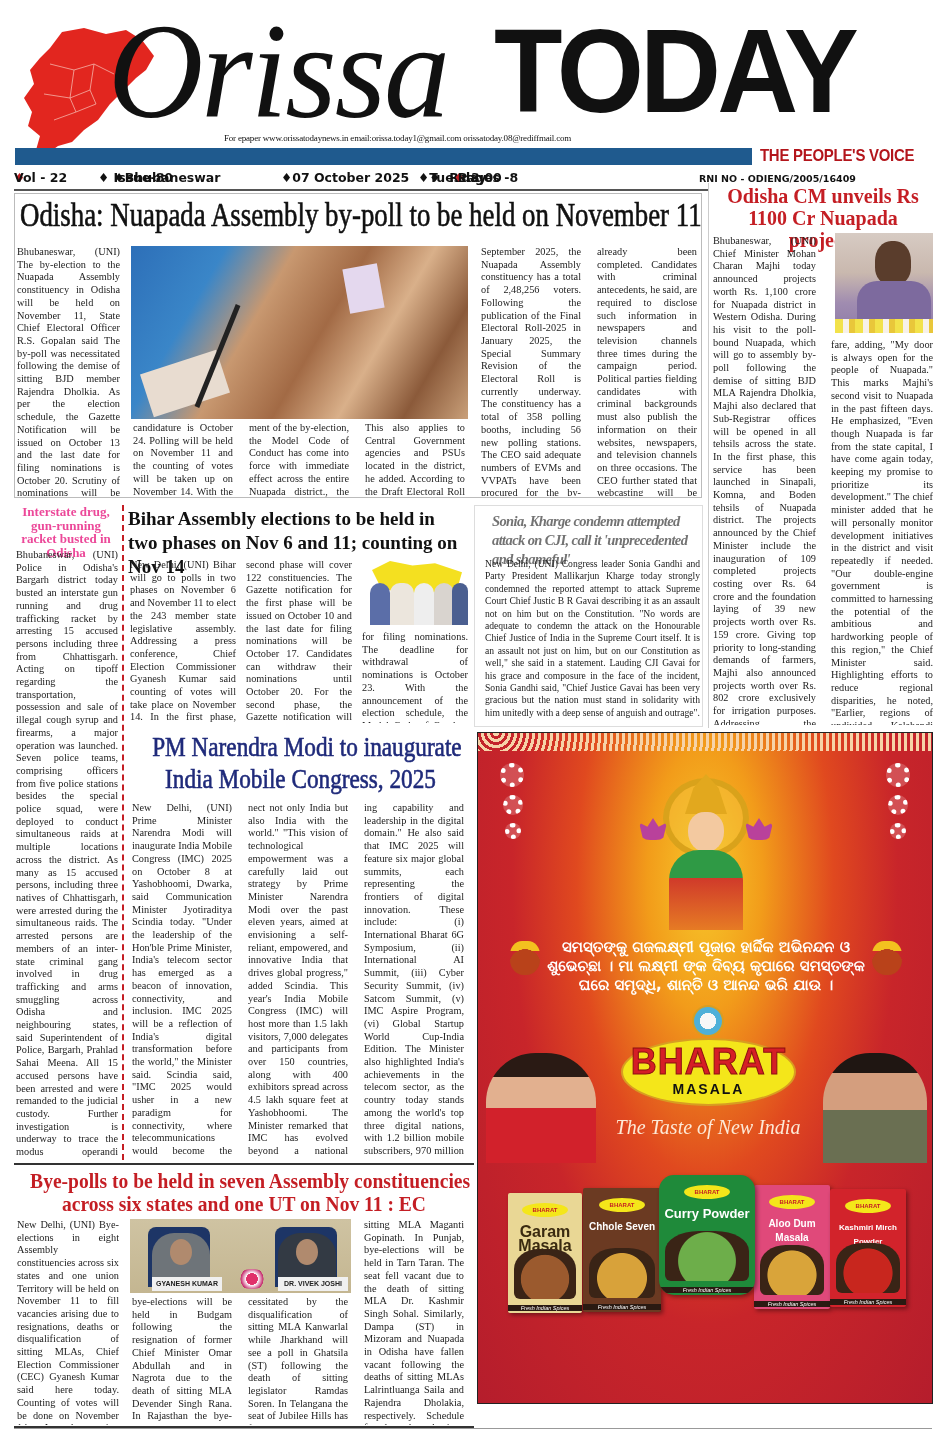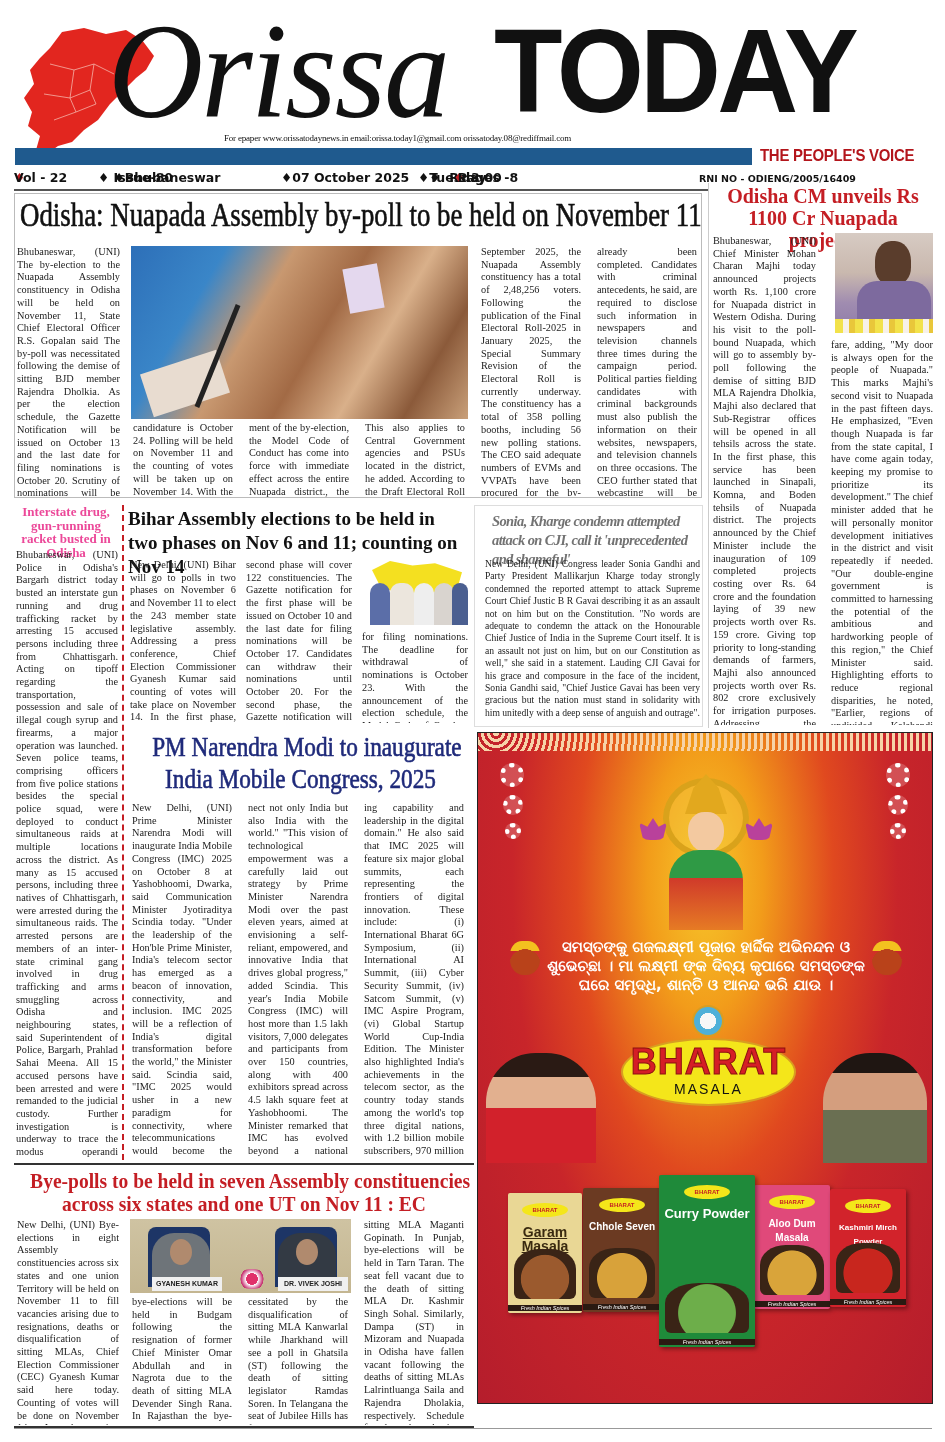--- a/index.html
+++ b/index.html
@@ -61,21 +61,21 @@
   .goddess .halo { position:absolute; left: 32px; top: 0; width: 86px; height: 80px; border-radius: 50%; border: 6px solid #d9a21b; background: #f7d34a55; }
   .goddess .crown { position:absolute; left: 54px; top: -4px; width: 42px; height: 40px; background: #e2a81e; clip-path: polygon(50% 0, 80% 35%, 100% 100%, 0 100%, 20% 35%); }
   .goddess .face { position:absolute; left: 57px; top: 34px; width: 36px; height: 40px; background: #f3c9a0; border-radius: 45% 45% 50% 50%; }
   .goddess .torso { position:absolute; left: 38px; top: 72px; width: 74px; height: 80px; background: linear-gradient(180deg, #2f9a45 0%, #2f9a45 35%, #d03a2a 35%, #e67b24 100%); border-radius: 30px 30px 0 0; }
   .goddess .lotus { position:absolute; top: 40px; width: 28px; height: 22px; background: #b9419b; border-radius: 50% 50% 40% 40%; clip-path: polygon(50% 0, 70% 40%, 100% 20%, 85% 100%, 15% 100%, 0 20%, 30% 40%); }
   .ad .odia { position:absolute; left: 60px; top: 205px; width: 336px; text-align:center; color:#fff; font-family: "DejaVu Sans", sans-serif; font-size: 15px; line-height: 19px; font-weight: bold; }
   .ad .pot { position:absolute; top: 208px; width: 30px; height: 34px; background: radial-gradient(circle at 50% 70%, #b9421a 0 55%, transparent 56%), linear-gradient(#f3c11f 0 30%, transparent 30%); border-radius: 40% 40% 45% 45%; }
   .ad .logo-oval { position:absolute; left: 143px; top: 305px; width: 175px; height: 68px; border-radius: 50%; background: #f4e61a; border: 2px solid #d89d22; }
   .ad .logo-globe { position:absolute; left: 214px; top: 272px; width: 32px; height: 32px; border-radius: 50%; background: radial-gradient(circle, #f7f7f7 0 40%, #4fb0d8 42% 100%); border: 2px solid #d89d22; }
   .ad .logo-text { position:absolute; left: 143px; top: 310px; width: 175px; text-align:center; font-family: "Liberation Sans", sans-serif; font-weight: bold; font-size: 36px; color:#d51e26; letter-spacing: 1px; line-height: 38px; -webkit-text-stroke: 1px #8a1010; }
-  .ad .logo-sub { position:absolute; left: 143px; top: 348px; width: 175px; text-align:center; font-family: "Liberation Sans", sans-serif; font-weight: normal; font-size: 14px; color:#111; letter-spacing: 2px; }
+  .ad .logo-sub { position:absolute; left: 143px; top: 348px; width: 175px; text-align:center; font-family: "Liberation Sans", sans-serif; font-weight: bold; font-size: 14px; color:#111; letter-spacing: 2px; }
   .ad .tagline-ad { position:absolute; left: 110px; top: 383px; width: 240px; text-align:center; font-family: "Liberation Serif", serif; font-style: italic; font-size: 20px; color:#fde9d6; }
   .ad .person { position:absolute; border-radius: 45% 45% 0 0; }
   .ad .pack { position:absolute; border-radius: 2px; overflow:hidden; box-shadow: 2px 2px 4px #0006; font-family: "Liberation Sans", sans-serif; font-weight: bold; text-align:center; }
   .ad .pack .lbl { position:absolute; left:0; width:100%; top: 32px; line-height: 14px; }
   .ad .pack .mini { position:absolute; left: 50%; top: 10px; transform: translateX(-50%); width: 46px; height: 14px; background:#f4e61a; border-radius: 50%; font-size: 6px; color:#c41e24; line-height: 14px; }
   .ad .pack .img { position:absolute; left: 6px; right: 6px; bottom: 14px; height: 50px; border-radius: 40% 40% 6px 6px; }
   .ad .pack .foot { position:absolute; bottom: 2px; left: 0; width: 100%; font-size: 5.5px; font-style: italic; font-weight: normal; color:#fff; }
   .ad .footer { position:absolute; left:0; bottom:0; width:100%; height: 87px; background: #17692f; text-align:center; color:#fff; }
   .ad .footer .co { font-family: "Liberation Sans", sans-serif; font-weight: bold; font-size: 30px; color: #f3e623; margin-top: 14px; transform: scaleX(0.82); letter-spacing: 1px; }
   .ad .footer .addr, .ad .footer .contacts { font-family: "Liberation Sans", sans-serif; font-size: 9px; line-height: 13px; color:#fff; }
@@ -210,38 +210,39 @@
   </div>
 
   <div class="pot" style="left:32px;"></div>
   <div class="pot" style="left:394px;"></div>
   <div class="odia">ସମସ୍ତଙ୍କୁ ଗଜଲକ୍ଷ୍ମୀ ପୂଜାର ହାର୍ଦ୍ଦିକ ଅଭିନନ୍ଦନ ଓ ଶୁଭେଚ୍ଛା । ମା ଲକ୍ଷ୍ମୀ ଙ୍କ ଦିବ୍ୟ କୃପାରେ ସମସ୍ତଙ୍କ ଘରେ ସମୃଦ୍ଧି, ଶାନ୍ତି ଓ ଆନନ୍ଦ ଭରି ଯାଉ ।</div>
 
   <div class="logo-globe"></div>
   <div class="logo-oval"></div>
   <div class="logo-text">BHARAT</div>
   <div class="logo-sub">MASALA</div>
+  <div class="tagline-ad">The Taste of New India</div>
 
   <div class="person" style="left:8px; top:320px; width:110px; height:110px; background: linear-gradient(180deg, #2a1a14 0 22%, #e2b08f 22% 50%, #d2212b 50% 100%);"></div>
   <div class="person" style="left:345px; top:320px; width:104px; height:110px; background: linear-gradient(180deg, #1f1612 0 18%, #d49e7e 18% 52%, #6a6f52 52% 100%);"></div>
 
   <div id="packs">
       <div class="pack" style="left: 30px; top: 460px; width: 74px; height: 120px; background: rgb(233, 215, 149); z-index: 1;">
         <div class="mini">BHARAT</div>
-        <div class="lbl" style="font-size: 14px; color: rgb(58, 42, 16); text-decoration: underline;">Garam Masala</div>
+        <div class="lbl" style="font-size: 16px; color: rgb(58, 42, 16);">Garam Masala</div>
         <div class="img" style="background: radial-gradient(circle at 50% 60%, rgb(155, 90, 46) 0px, rgb(155, 90, 46) 55%, rgb(58, 36, 22) 57%, rgb(58, 36, 22) 100%);"></div>
         <div class="foot" style="background: rgb(42, 26, 18);">Fresh Indian Spices</div>
       </div>
       <div class="pack" style="left: 105px; top: 455px; width: 78px; height: 124px; background: rgb(107, 58, 34); z-index: 1;">
         <div class="mini">BHARAT</div>
         <div class="lbl" style="font-size: 10px; color: rgb(255, 255, 255);">Chhole Seven</div>
         <div class="img" style="background: radial-gradient(circle at 50% 60%, rgb(216, 162, 58) 0px, rgb(216, 162, 58) 55%, rgb(58, 36, 22) 57%, rgb(58, 36, 22) 100%);"></div>
         <div class="foot" style="background: rgb(42, 26, 18);">Fresh Indian Spices</div>
       </div>
-      <div class="pack" style="left: 181px; top: 442px; width: 96px; height: 172px; background: rgb(31, 138, 58); z-index: 3;">
+      <div class="pack" style="left: 181px; top: 442px; width: 96px; height: 120px; background: rgb(31, 138, 58); z-index: 3; border-radius: 15px;">
         <div class="mini">BHARAT</div>
         <div class="lbl" style="font-size: 13px; color: rgb(255, 255, 255);">Curry Powder</div>
         <div class="img" style="background: radial-gradient(circle at 50% 60%, rgb(109, 174, 74) 0px, rgb(109, 174, 74) 55%, rgb(58, 36, 22) 57%, rgb(58, 36, 22) 100%);"></div>
         <div class="foot" style="background: rgb(42, 26, 18);">Fresh Indian Spices</div>
       </div>
       <div class="pack" style="left: 276px; top: 452px; width: 76px; height: 124px; background: rgb(224, 73, 122); z-index: 1;">
         <div class="mini">BHARAT</div>
         <div class="lbl" style="font-size: 10px; color: rgb(255, 255, 255);">Aloo Dum Masala</div>
         <div class="img" style="background: radial-gradient(circle at 50% 60%, rgb(217, 164, 58) 0px, rgb(217, 164, 58) 55%, rgb(58, 36, 22) 57%, rgb(58, 36, 22) 100%);"></div>
         <div class="foot" style="background: rgb(42, 26, 18);">Fresh Indian Spices</div>

